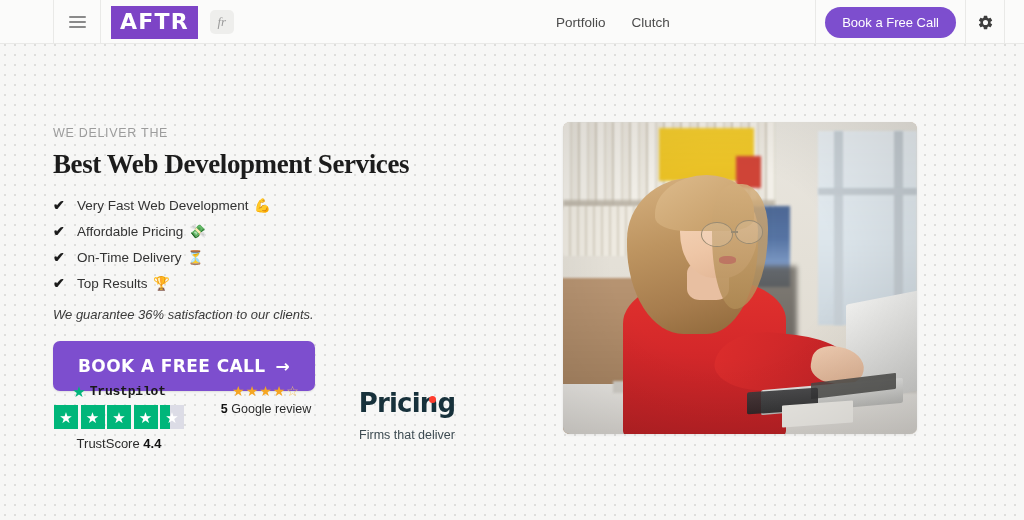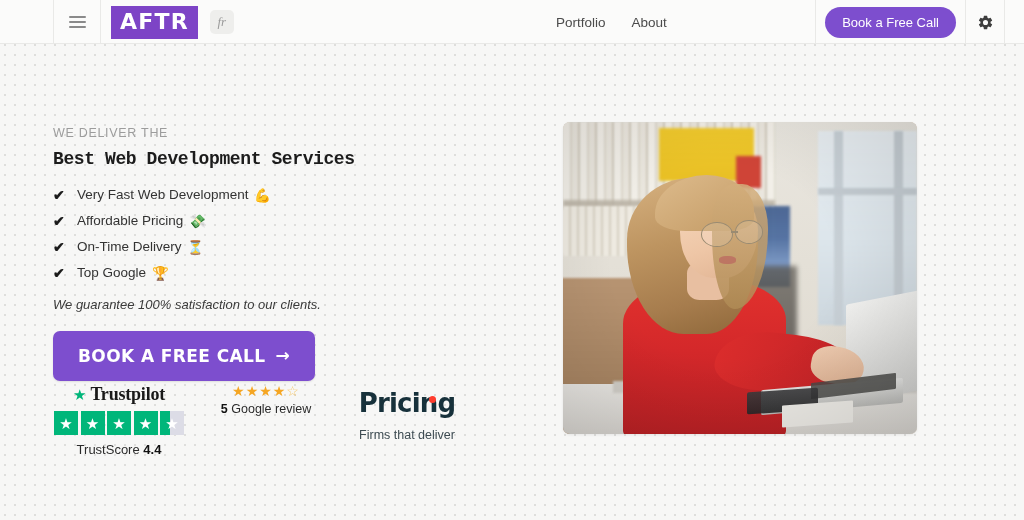--- a/index.html
+++ b/index.html
@@ -175,26 +175,26 @@
 
   #eyebrow {
     font-size: 12.5px;
     letter-spacing: 0.7px;
     color: #9c9c9c;
     text-transform: uppercase;
     margin-bottom: 9px;
   }
 
   #headline {
-    font-size: 18px;
+    font-size: 27px;
     font-weight: bold;
     color: #1c1c1c;
     letter-spacing: -0.4px;
     line-height: 1.15;
-    font-family: Liberation Mono, monospace;
+    font-family: Liberation Serif, serif;
     margin-bottom: 17px;
     white-space: nowrap;
   }
 
   #feature-list { list-style: none; }
 
   .feature-item {
     display: flex;
     align-items: center;
     margin-bottom: 10px;
@@ -253,22 +253,22 @@
   }
 
   
   #trustpilot { width: 132px; text-align: center; }
   #tp-head {
     display: flex; align-items: center; justify-content: center;
     gap: 4px; margin-bottom: 6px;
   }
   #tp-head .tp-star { color: #00b67a; font-size: 15px; line-height: 1; }
   #tp-name {
-    font-size: 18px; font-weight: bold; color: #191919;
-    font-family: Liberation Serif, serif; letter-spacing: -0.2px;
+    font-size: 13px; font-weight: bold; color: #191919;
+    font-family: Liberation Mono, monospace; letter-spacing: -0.2px;
   }
   #tp-stars { display: flex; gap: 2.5px; justify-content: center; margin-bottom: 7px; }
   .tp-box {
     width: 24px; height: 24px; background: #00b67a;
     display: flex; align-items: center; justify-content: center;
     position: relative; overflow: hidden;
   }
   .tp-box.partial { background: #dcdce6; }
   .tp-box.partial::before {
     content: ""; position: absolute; left: 0; top: 0;
@@ -506,21 +506,21 @@
           <span></span>
       </div>
     </div>
 
     <div id="brand-cell">
       <div id="logo">AFTR</div>
       <div id="lang-badge">fr</div>
 
       <nav id="nav">
         <a class="nav-link" href="#">Portfolio</a>
-        <a class="nav-link" href="#">About</a>
+        <a class="nav-link" href="#">Clutch</a>
       </nav>
     </div>
 
     <div id="hdr-right">
       <div id="cta-cell">
         <button id="hdr-cta">Book a Free Call</button>
       </div>
       <div id="gear-cell">
         <svg width="17" height="17" viewBox="0 0 24 24">
           <path fill="#3d3d3d" d="M19.14 12.94a7.1 7.1 0 0 0 .06-.94 7.1 7.1 0 0 0-.06-.94l2.03-1.58a.48.48 0 0 0 .12-.61l-1.92-3.32a.48.48 0 0 0-.58-.22l-2.39.96a7.02 7.02 0 0 0-1.62-.94l-.36-2.54a.47.47 0 0 0-.47-.4h-3.84a.47.47 0 0 0-.47.4l-.36 2.54c-.59.24-1.13.56-1.62.94l-2.39-.96a.48.48 0 0 0-.58.22L2.77 8.87a.48.48 0 0 0 .12.61l2.03 1.58a7.1 7.1 0 0 0 0 1.88l-2.03 1.58a.48.48 0 0 0-.12.61l1.92 3.32c.12.21.37.29.58.22l2.39-.96c.5.38 1.03.7 1.62.94l.36 2.54c.04.23.24.4.47.4h3.84c.23 0 .43-.17.47-.4l.36-2.54c.59-.24 1.12-.56 1.62-.94l2.39.96c.22.08.46 0 .58-.22l1.92-3.32a.48.48 0 0 0-.12-.61l-2.04-1.58zM12 15.6A3.6 3.6 0 1 1 12 8.4a3.6 3.6 0 0 1 0 7.2z"></path>
@@ -547,26 +547,26 @@
           <span>Affordable Pricing</span>
           <span class="feat-emoji">💸</span>
         </li>
         <li class="feature-item">
           <span class="check">✔</span>
           <span>On-Time Delivery</span>
           <span class="feat-emoji">⏳</span>
         </li>
         <li class="feature-item">
           <span class="check">✔</span>
-          <span>Top Google</span>
+          <span>Top Results</span>
           <span class="feat-emoji">🏆</span>
         </li>
       </ul>
 
-      <div id="guarantee">We guarantee 100% satisfaction to our clients.</div>
+      <div id="guarantee">We guarantee 36% satisfaction to our clients.</div>
 
       <button id="main-cta">
         <span>BOOK A FREE CALL</span>
         <span class="arrow">→</span>
       </button>
     </div>
 
     <div id="badges">
 
       <div id="trustpilot">

